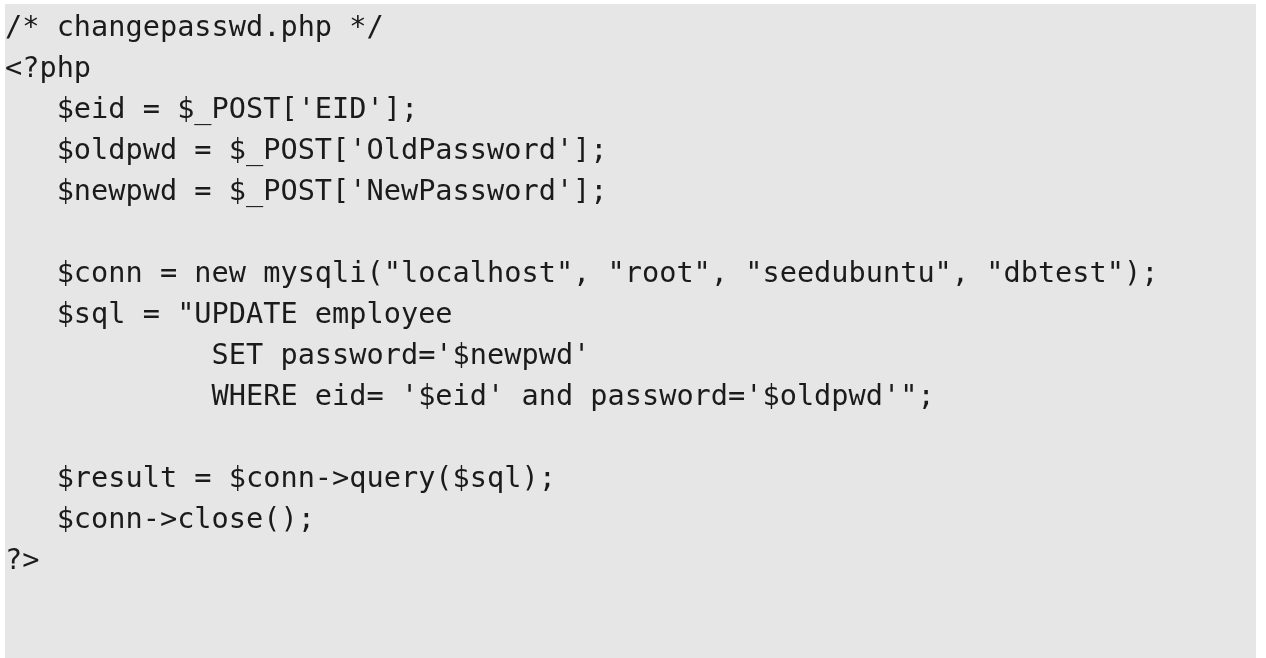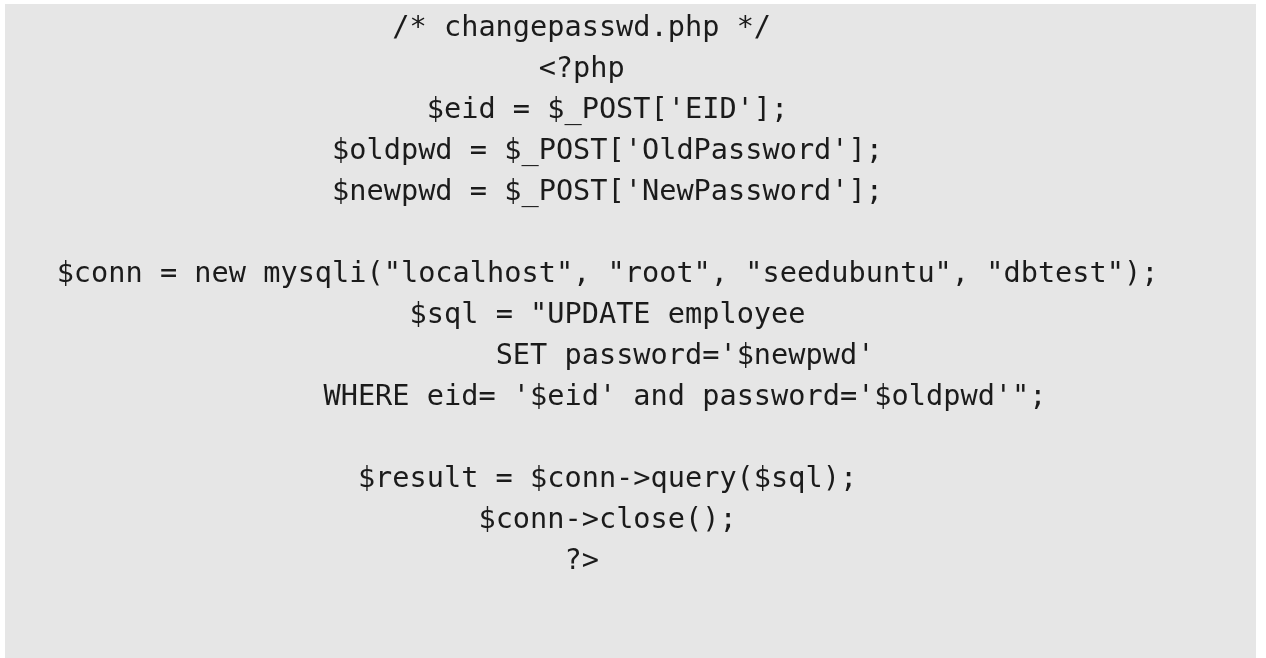--- a/index.html
+++ b/index.html
@@ -28,21 +28,20 @@
     left: 0px;
     top: 2px;
     margin: 0;
     padding: 0;
     font-family: "Liberation Mono", "DejaVu Sans Mono", monospace;
     font-size: 28.6px;
     line-height: 41px;
     letter-spacing: 0px;
     color: #1b1b1b;
     white-space: pre;
-    text-align: center;
     -webkit-font-smoothing: antialiased;
   }
   .code-line {
     display: block;
     height: 41px;
     white-space: pre;
   }
   .code-line.blank {
     color: transparent;
   }

